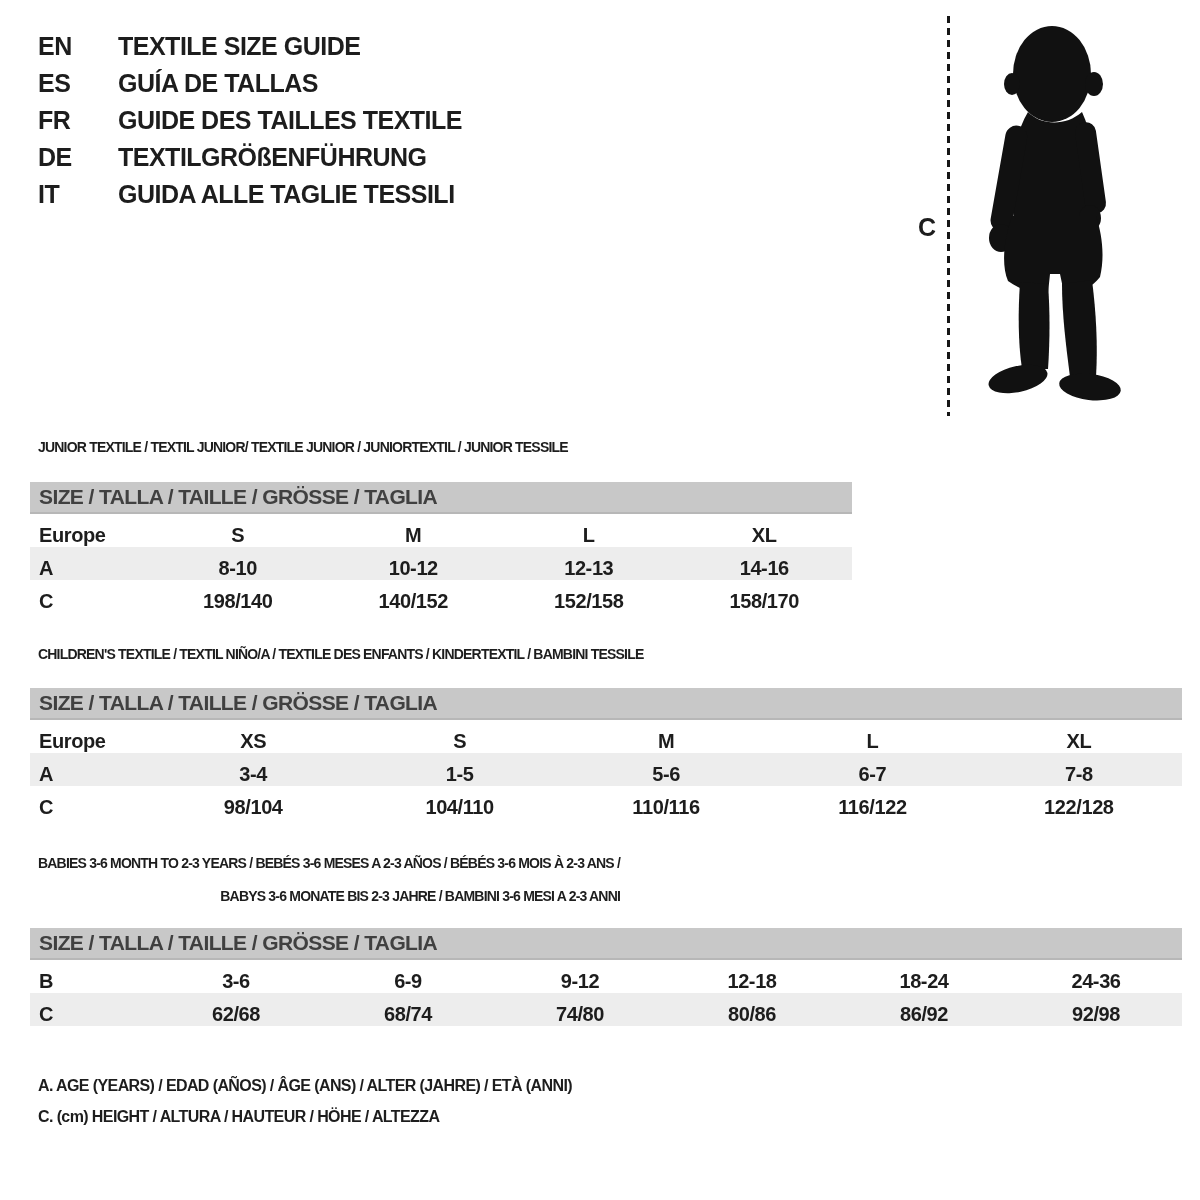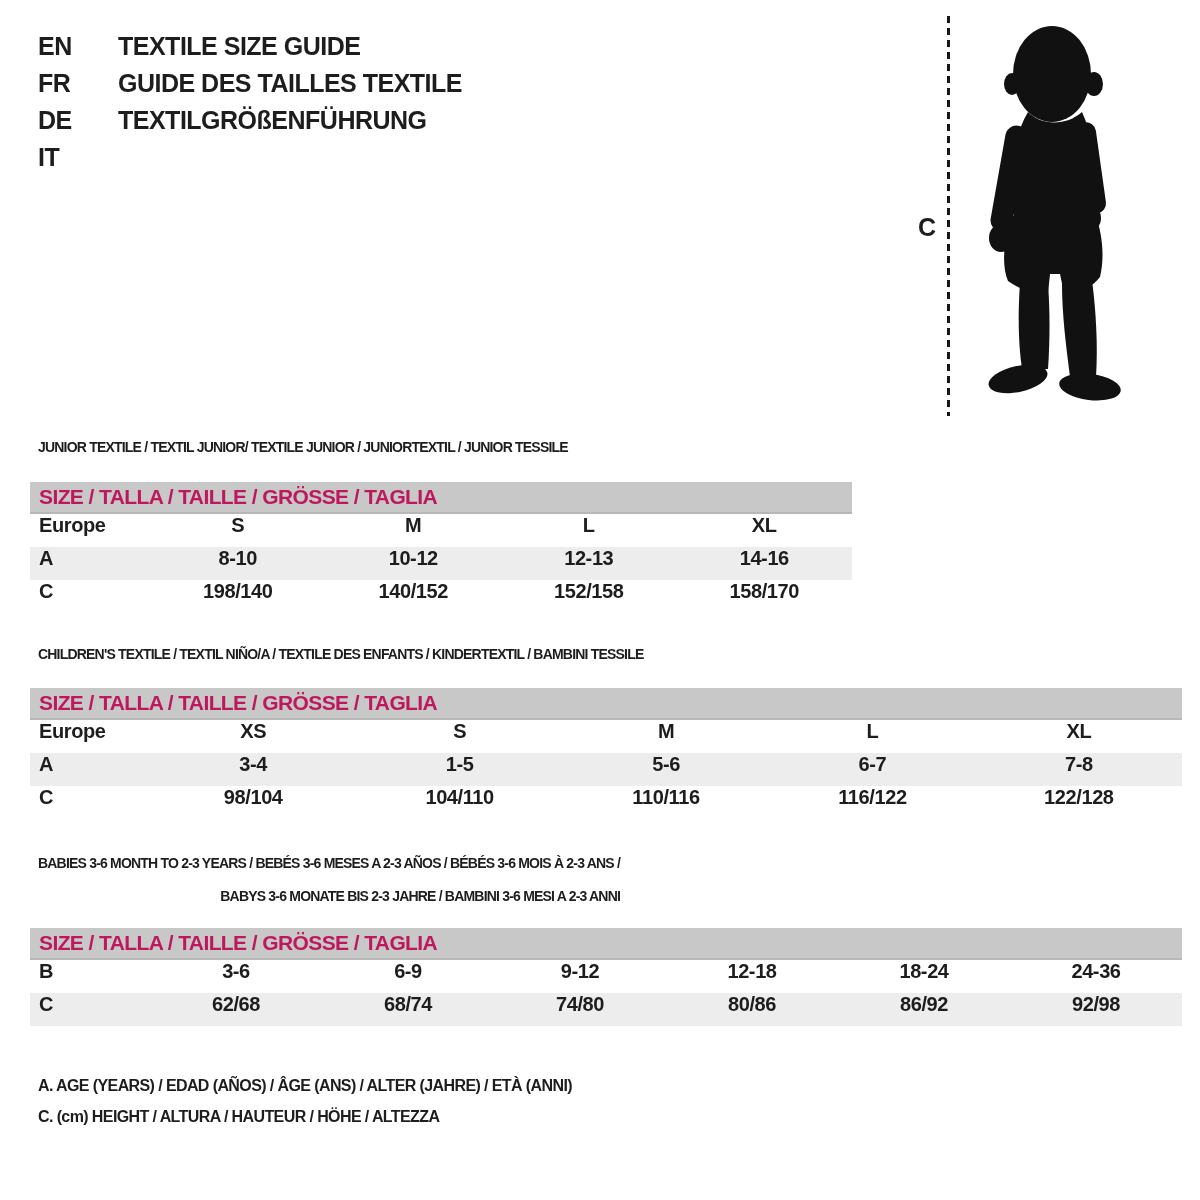--- a/index.html
+++ b/index.html
@@ -29,50 +29,55 @@
   #children-title{top:638px;}
   #babies-title{top:847px;text-align:right;}
   
   .size-table{position:absolute;left:30px;}
   #junior-table{top:482px;width:822px;}
   #children-table{top:688px;width:1152px;}
   #babies-table{top:928px;width:1152px;}
   .t-head{
     box-sizing:border-box;height:32px;line-height:30px;
     background:var(--table-header-bg,#c8c8c8);border-bottom:2px solid #b7b7b7;
-    font-size:21px;font-weight:700;letter-spacing:-0.6px;color:#be185d;padding-left:9px;
+    font-size:21px;font-weight:700;letter-spacing:-0.6px;color:#404040;padding-left:9px;
   }
-  .t-row{display:flex;height:33px;align-items:flex-start;font-size:20px;font-weight:700;letter-spacing:-0.4px;}
+  .t-row{display:flex;height:33px;align-items:flex-end;font-size:20px;font-weight:700;letter-spacing:-0.4px;}
   .t-row.shade{background:var(--table-row-shade,#ededed);}
   .t-label{width:120px;flex:0 0 120px;padding-left:9px;box-sizing:border-box;}
   .t-cell{flex:1;text-align:center;}
   
   .legend{position:absolute;left:38px;top:1070px;}
   .legend-line{height:31px;line-height:31px;font-size:16px;font-weight:700;letter-spacing:-0.6px;}
 </style>
 </head>
 <body>
 
 <div class="page">
 
   <div class="langs">
     <div class="lang-row">
       <span class="lang-code">EN</span>
       <span class="lang-label">TEXTILE SIZE GUIDE</span>
     </div>
     <div class="lang-row">
+      <span class="lang-code">ES</span>
+      <span class="lang-label">GUÍA DE TALLAS</span>
+    </div>
+    <div class="lang-row">
       <span class="lang-code">FR</span>
       <span class="lang-label">GUIDE DES TAILLES TEXTILE</span>
     </div>
     <div class="lang-row">
       <span class="lang-code">DE</span>
       <span class="lang-label">TEXTILGRÖßENFÜHRUNG</span>
     </div>
     <div class="lang-row">
       <span class="lang-code">IT</span>
+      <span class="lang-label">GUIDA ALLE TAGLIE TESSILI</span>
     </div>
   </div>
 
   <div class="fig-line"></div>
   <div class="fig-c">C</div>
   <svg class="baby" width="168" height="406" viewBox="0 0 168 406" xmlns="http://www.w3.org/2000/svg">
     <ellipse cx="84" cy="62" rx="39" ry="48"></ellipse>
     <ellipse cx="44" cy="72" rx="8" ry="11"></ellipse>
     <ellipse cx="126" cy="72" rx="9" ry="12"></ellipse>
     <path d="M60 100 C48 120 42 150 44 185 C45 210 50 226 58 236 L112 236 C122 226 127 205 128 180 C129 150 124 122 114 100 C98 114 74 114 60 100 Z"></path>

